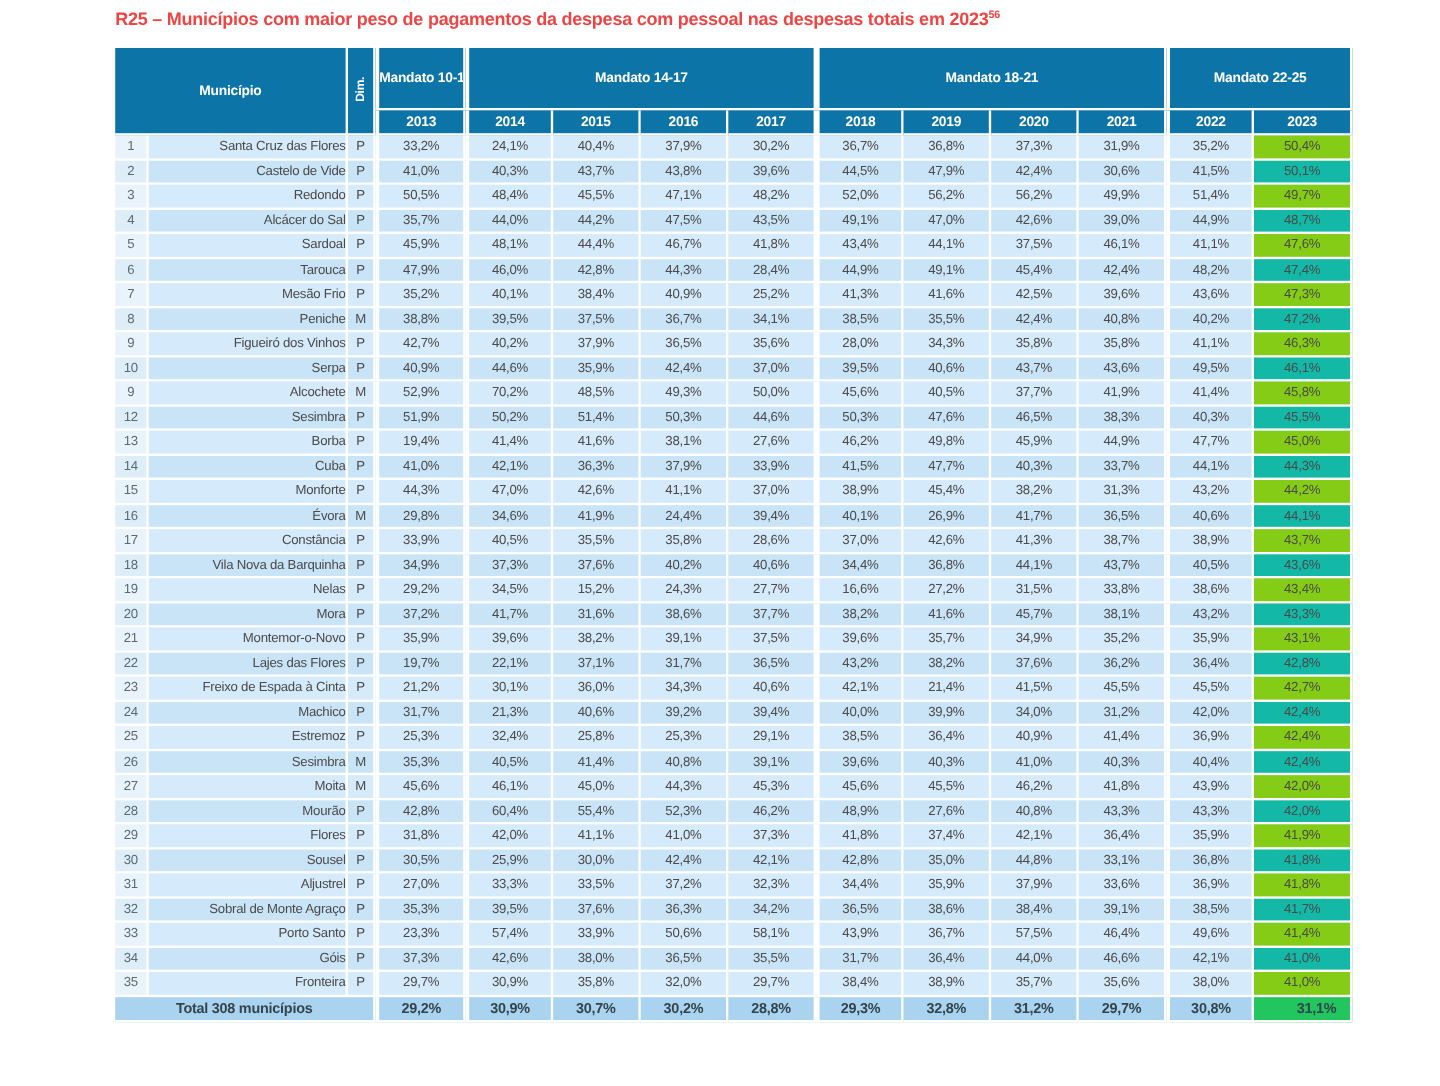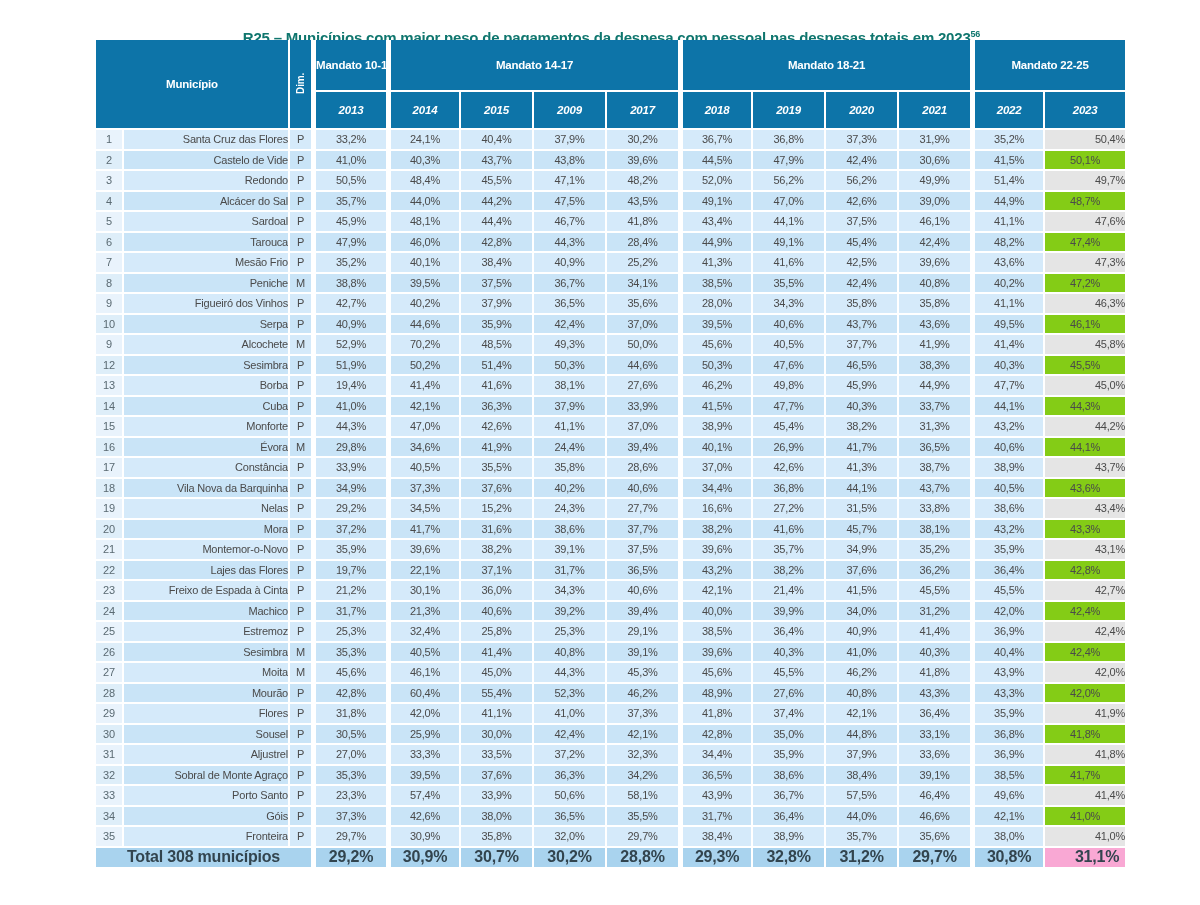--- a/index.html
+++ b/index.html
@@ -3,60 +3,60 @@
 <meta charset="utf-8">
 <style>
   * { box-sizing: border-box; margin: 0; padding: 0; }
   html, body { background: #ffffff; }
   .page {
     position: relative; width: 1200px; height: 905px;
     background: #ffffff; overflow: hidden;
     font-family: "Liberation Sans", sans-serif;
   }
   .title {
-    position: absolute; top: 29px; left: 96px; width: 1031px;
-    text-align: center; font-size: 15px; font-weight: 700;
-    color: #0f766e; letter-spacing: -0.2px;
+    position: absolute; top: 7px; left: 96px; width: 1031px;
+    text-align: left; font-size: 15px; font-weight: 700;
+    color: #ef4444; letter-spacing: -0.2px;
   }
   .title sup { font-size: 9px; }
   table.r25 {
     position: absolute; left: 96px; top: 40px; width: 1031px;
     border-collapse: separate; border-spacing: 0; table-layout: fixed;
   }
   th, td { padding: 0; font-size: 11px; letter-spacing: -0.2px; overflow: hidden; white-space: nowrap; }
   thead th {
     background: #0d74a8; color: #ffffff; font-weight: 700;
     border-right: 2px solid #ffffff; border-bottom: 2px solid #ffffff;
     text-align: center; vertical-align: middle;
   }
   thead tr.band1 th { height: 52px; font-size: 11.5px; }
-  thead tr.band2 th { height: 38px; font-size: 11.5px; font-style: italic; }
+  thead tr.band2 th { height: 21px; font-size: 11.5px; }
   th.gs, td.gs { border-left: 3px solid #ffffff; }
   th.dimh span {
     display: inline-block; writing-mode: vertical-rl; transform: rotate(180deg);
     font-size: 10px; line-height: 1;
   }
   tbody td {
     height: 20.5px; border-right: 2px solid #ffffff; border-bottom: 2px solid #ffffff;
     text-align: center; color: #4a4a4a; vertical-align: middle;
   }
   tbody td.num  { color: #5a6a72; }
   tr.odd  td.num  { background: #e9f3fc; }
   tr.even td.num  { background: #deeef9; }
   tr.odd  td.cell { background: #d5eafa; }
   tr.even td.cell { background: #c9e4f7; }
-  tr.odd  td.y23  { background: #e5e5e5; text-align: right; }
-  tr.even td.y23  { background: #84cc16; }
+  tr.odd  td.y23  { background: #84cc16; }
+  tr.even td.y23  { background: #14b8a6; }
   td.name { text-align: right; padding-left: 7px; }
   tfoot td {
     height: 21px; background: #a9d3ee; font-weight: 700; color: #32444e;
     border-right: 2px solid #ffffff; border-bottom: 2px solid #ffffff;
-    text-align: center; vertical-align: middle; font-size: 16px;
+    text-align: center; vertical-align: middle; font-size: 12px;
   }
-  tfoot td.y23 { background: #f9a8d4; padding-left: 24px; }
+  tfoot td.y23 { background: #22c55e; padding-left: 24px; }
   tfoot td.tlabel { text-align: center; }
 </style>
 </head>
 <body>
 
 <div class="page">
 
   <div class="title">
     <span>R25 – Municípios com maior peso de pagamentos da despesa com pessoal nas despesas totais em 2023</span><sup>56</sup>
   </div>
@@ -84,21 +84,21 @@
         <th rowspan="2" class="dimh"><span>Dim.</span></th>
         <th class="gs">Mandato 10-13</th>
         <th colspan="4" class="gs">Mandato 14-17</th>
         <th colspan="4" class="gs">Mandato 18-21</th>
         <th colspan="2" class="gs">Mandato 22-25</th>
       </tr>
       <tr class="band2">
         <th class="gs">2013</th>
         <th class="gs">2014</th>
         <th>2015</th>
-        <th>2009</th>
+        <th>2016</th>
         <th>2017</th>
         <th class="gs">2018</th>
         <th>2019</th>
         <th>2020</th>
         <th>2021</th>
         <th class="gs">2022</th>
         <th>2023</th>
       </tr>
     </thead>
     <tbody>

